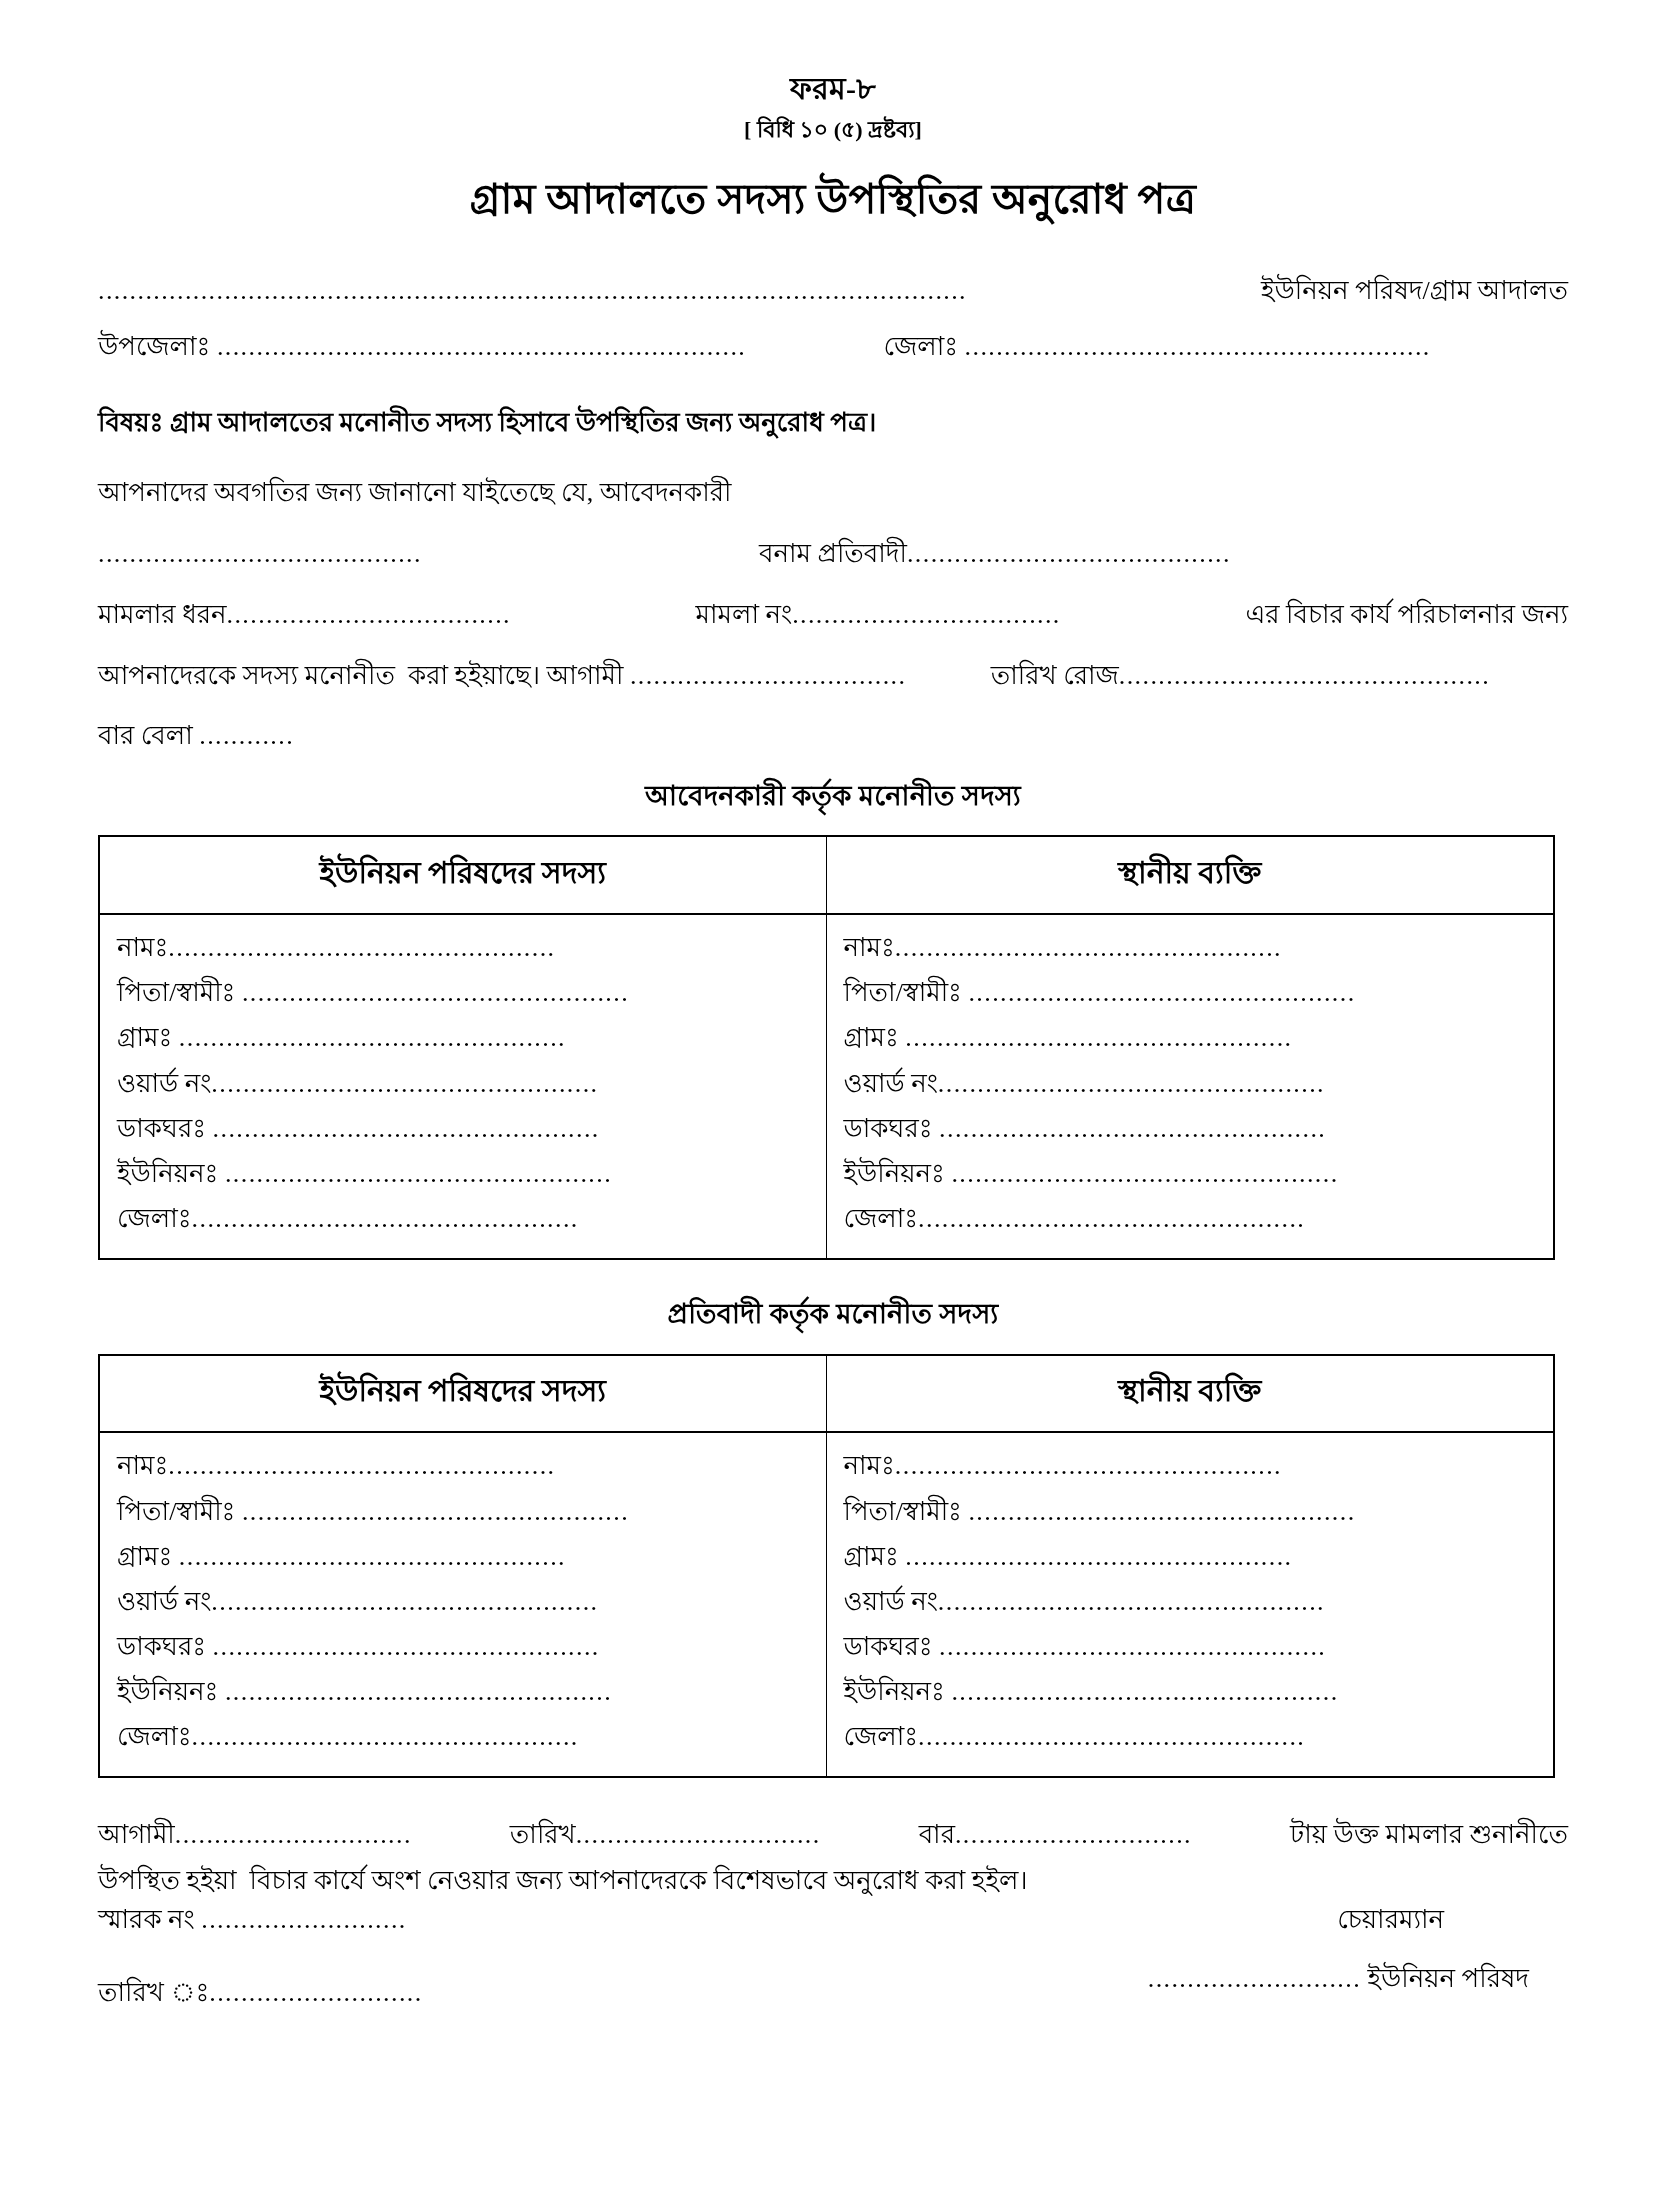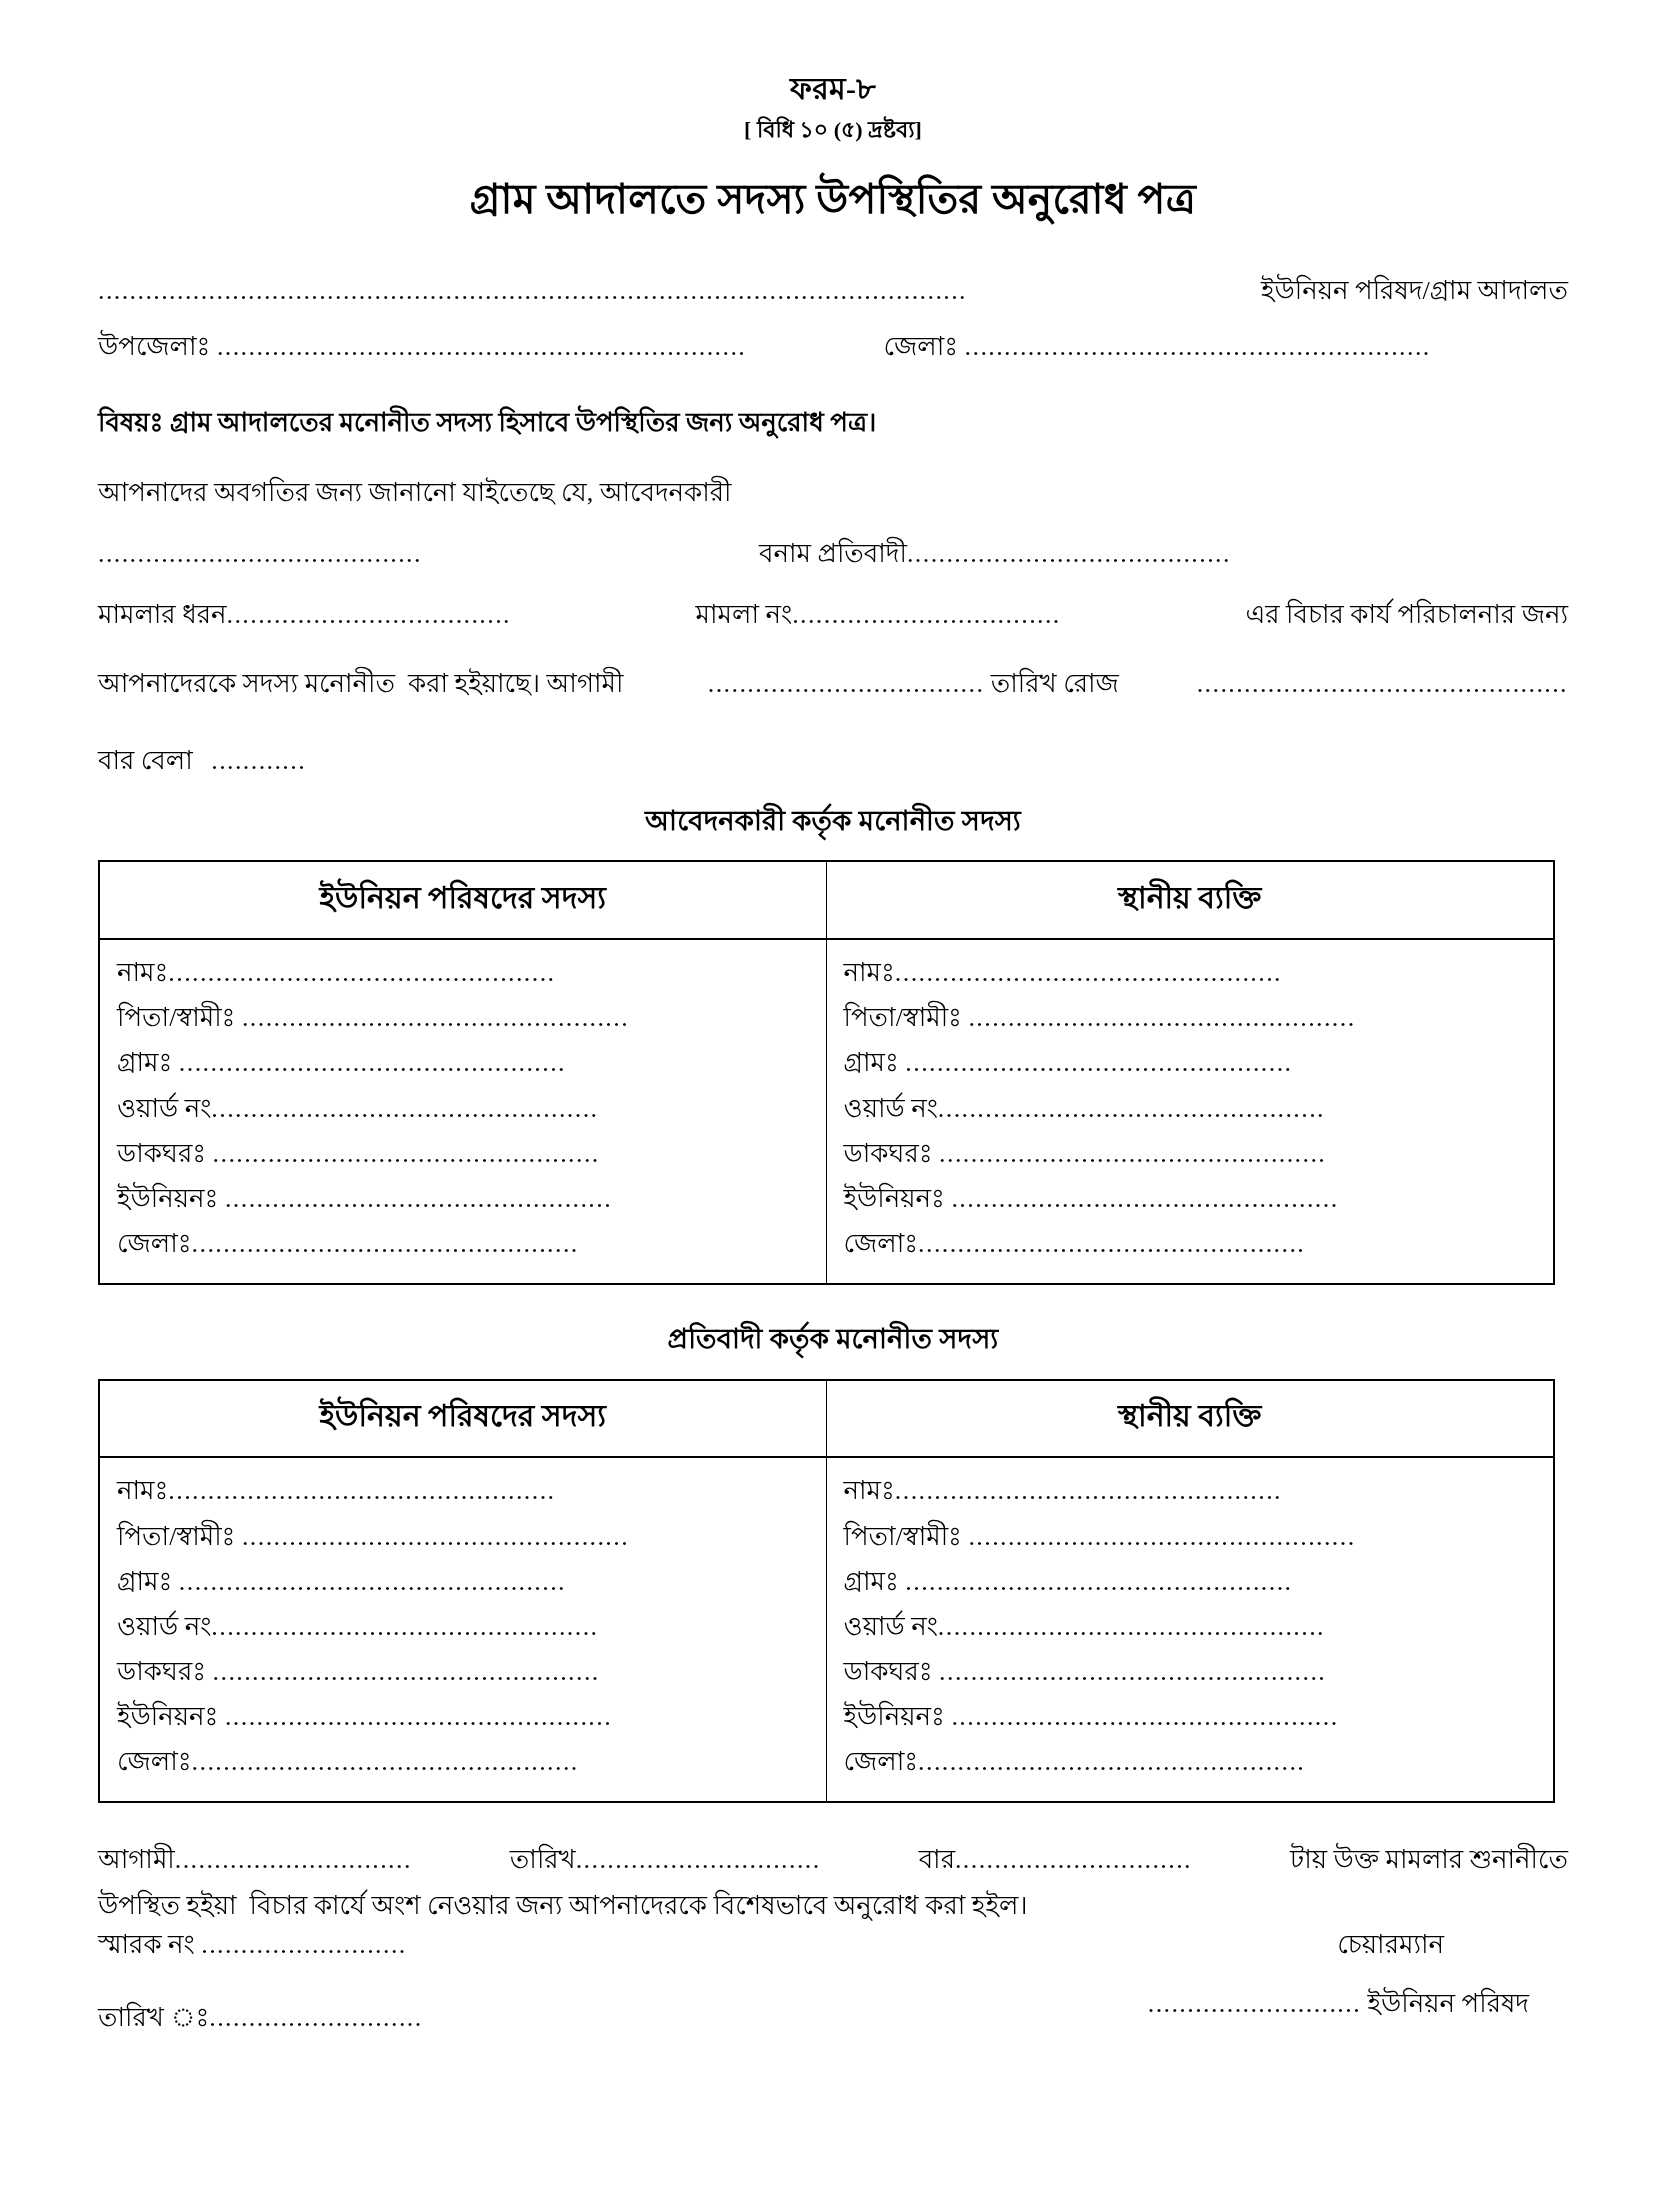--- a/index.html
+++ b/index.html
@@ -93,26 +93,24 @@
   .line-inform {
     margin-top: 31px;
   }
   .line-versus {
     margin-top: 22px;
   }
   .line-case {
     margin-top: 22px;
   }
   .line-nominate {
-    margin-top: 30px;
-    text-align: right;
+    margin-top: 22px;
   }
   .line-time {
-    margin-top: 38px;
-    gap: 12px;
+    margin-top: 21px;
   }
 
   
   .section-caption {
     text-align: center;
     font-size: 27.4px;
     font-weight: bold;
     margin-top: 19.6px;
     margin-bottom: 14.4px;
     letter-spacing: 0.2px;

